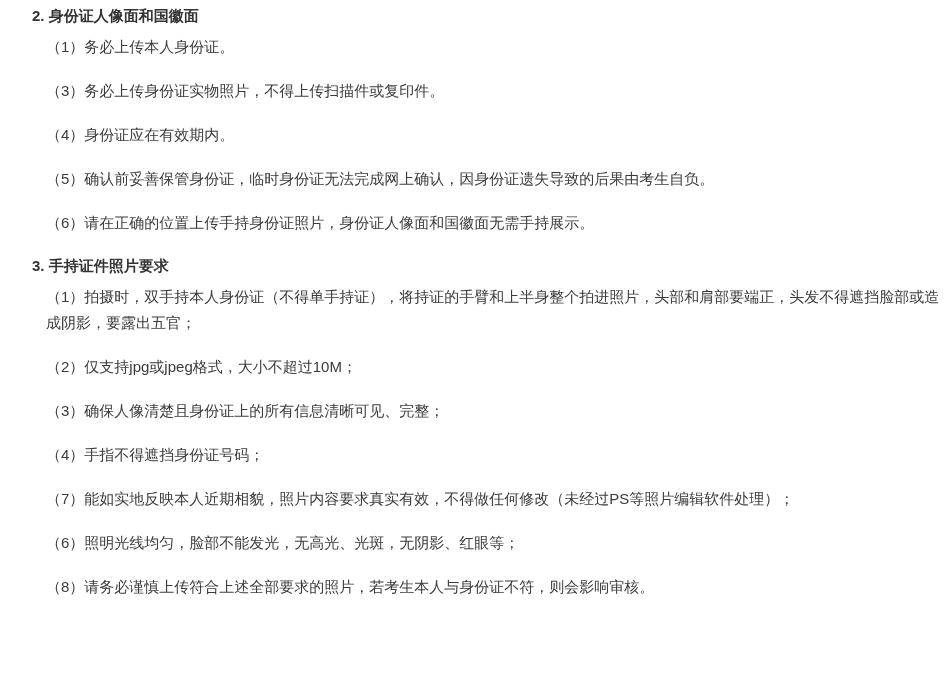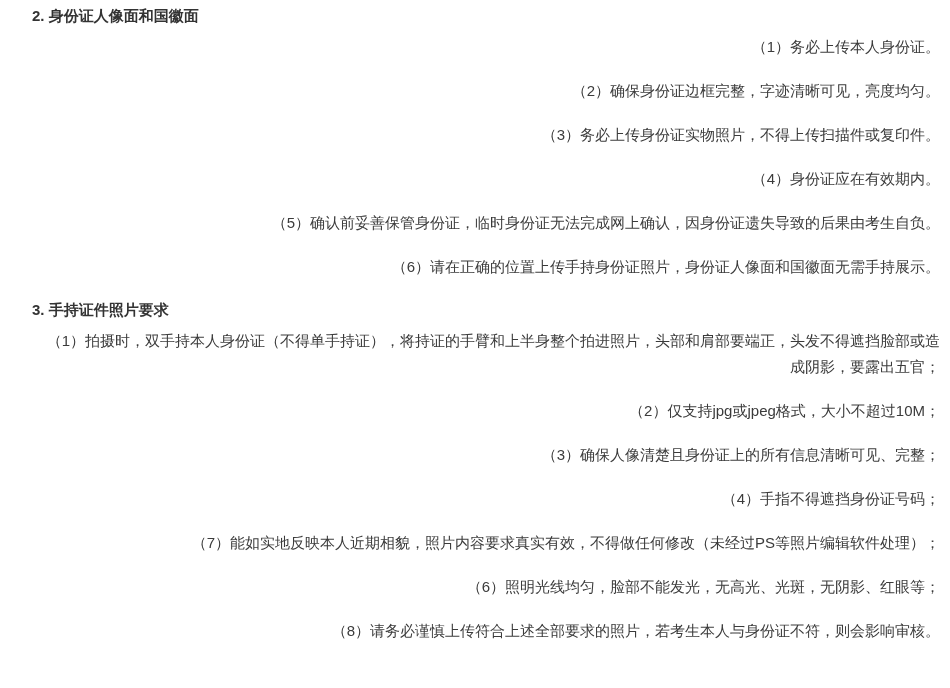--- a/index.html
+++ b/index.html
@@ -35,33 +35,31 @@
     font-size: 15px;
     line-height: 26px;
     color: #3b3b3b;
     margin: 0 0 18px 0;
     padding-left: 36px;
     text-indent: 0;
   }
   .list {
     margin: 0;
     padding: 0;
-    text-align: right;
   }
 </style>
 </head>
 <body>
 
 <div class="doc">
 
   <h3 class="section-heading">2. 身份证人像面和国徽面</h3>
 
   <div class="list">
     <p class="item">（1）务必上传本人身份证。</p>
-    <p class="item">（2）确保身份证边框完整，字迹清晰可见，亮度均匀。</p>
     <p class="item">（3）务必上传身份证实物照片，不得上传扫描件或复印件。</p>
     <p class="item">（4）身份证应在有效期内。</p>
     <p class="item">（5）确认前妥善保管身份证，临时身份证无法完成网上确认，因身份证遗失导致的后果由考生自负。</p>
     <p class="item">（6）请在正确的位置上传手持身份证照片，身份证人像面和国徽面无需手持展示。</p>
   </div>
 
   <h3 class="section-heading second">3. 手持证件照片要求</h3>
 
   <div class="list">
     <p class="item">（1）拍摄时，双手持本人身份证（不得单手持证），将持证的手臂和上半身整个拍进照片，头部和肩部要端正，头发不得遮挡脸部或造成阴影，要露出五官；</p>

